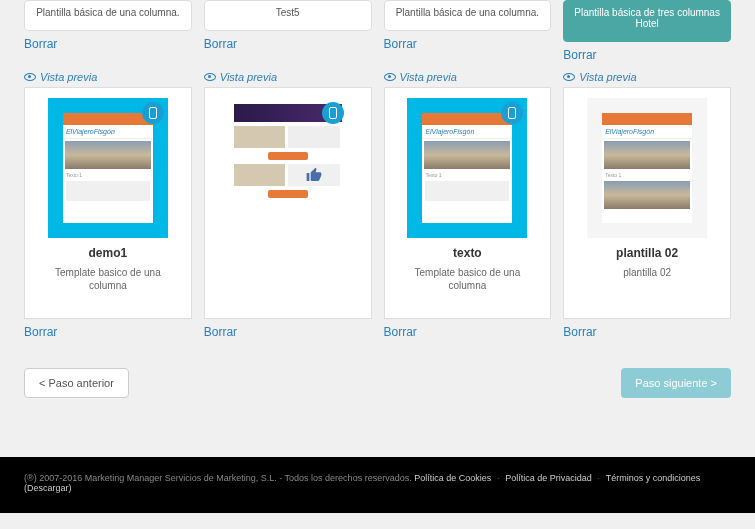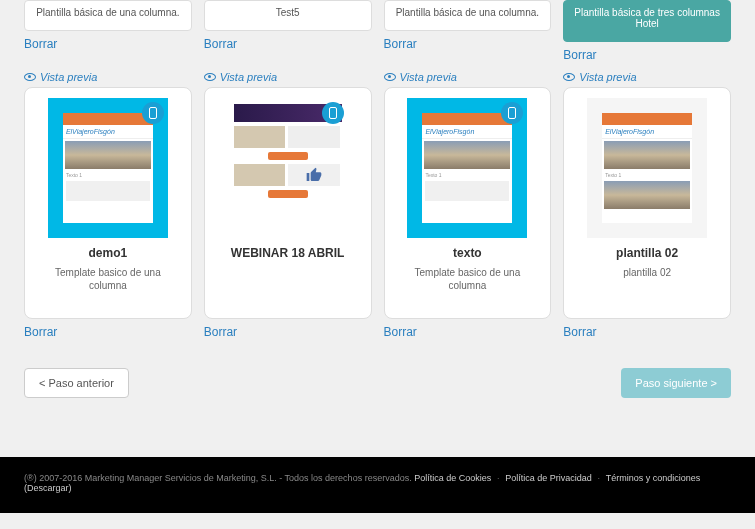--- a/index.html
+++ b/index.html
@@ -72,21 +72,21 @@
       width: 3px;
       height: 3px;
       background: #2a7fbf;
       border-radius: 50%;
       top: 1px;
       left: 3px;
     }
     .template-card {
       background: #fff;
       border: 1px solid #ddd;
-      border-radius: 8px;
+      border-radius: 0;
       padding: 0;
       text-align: center;
       min-height: 232px;
       position: relative;
     }
     .thumb {
       width: 120px;
       height: 140px;
       margin: 10px auto 8px;
       position: relative;
@@ -301,21 +301,20 @@
                     </svg>
                   </div>
                 </div>
                 <div class="thumb-webinar-btn"></div>
               </div>
               <div class="phone-badge">
                 <div class="phone-icon"></div>
               </div>
             </div>
           </div>
-          <div class="template-title">WEBINAR 18 ABRIL</div>
         </div><span class="delete-link">Borrar</span></div>
       <div class="card-group"><div class="preview-link">
           <span class="eye-icon"></span>
           <span>Vista previa</span>
         </div><div class="template-card">
           <div class="thumb">
             <div class="thumb-bg thumb-blue">
               <div class="thumb-inner">
                 <div class="thumb-header-orange"></div>
                 <div class="thumb-logo-row">ElViajeroFisgón</div>

